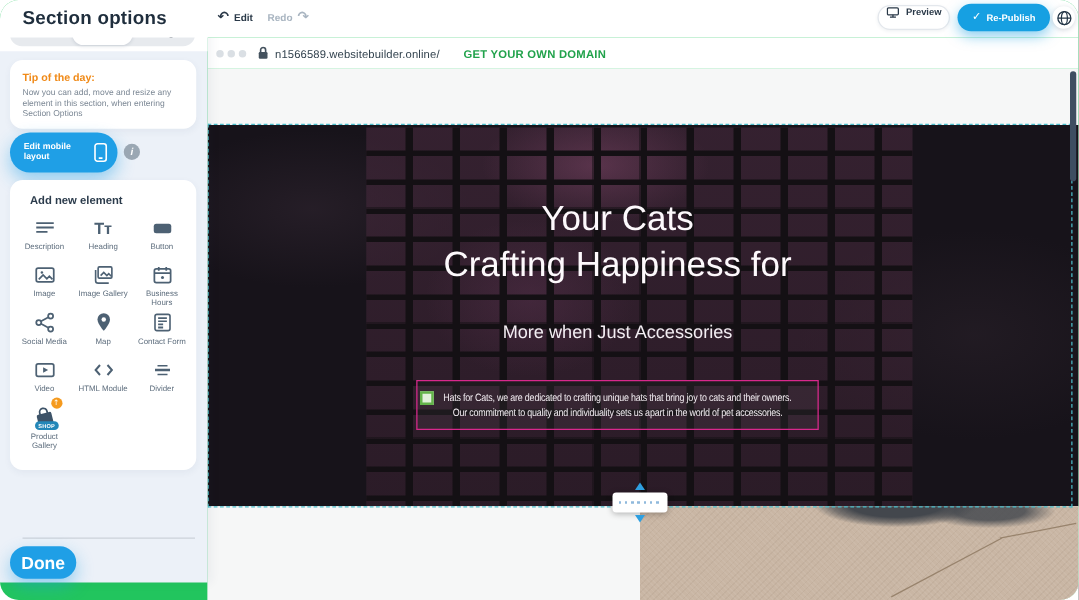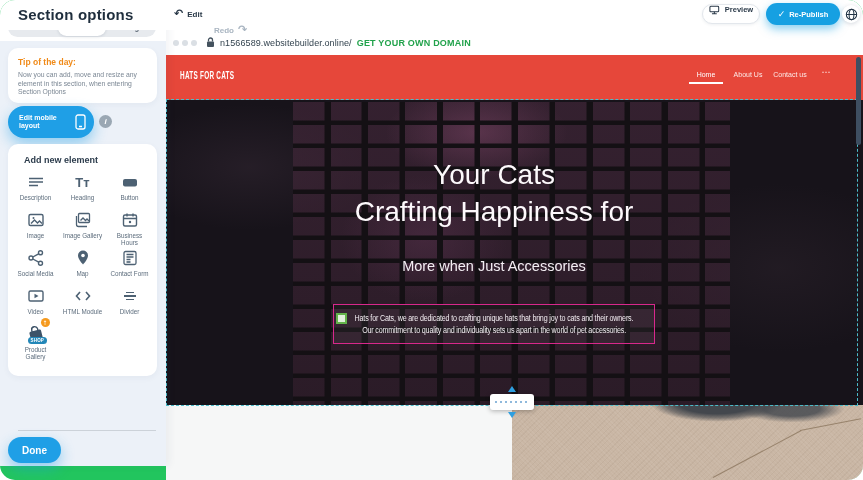--- a/index.html
+++ b/index.html
@@ -5,21 +5,21 @@
   * { margin:0; padding:0; box-sizing:border-box; }
   html,body { width:863px; height:480px; }
   body { font-family:"Liberation Sans", sans-serif; background:#fff; overflow:hidden; }
   #app { position:relative; width:863px; height:480px; overflow:hidden; background:#22c55e;border-radius:15px; }
 
   
   .topbar { position:absolute; left:0; top:0; width:863px; height:30px; background:#fff; z-index:30; }
   .app-title { position:absolute; left:18px; top:6px; font-size:15px; font-weight:bold; color:#1f2e3d; letter-spacing:.2px; }
   .undo-btn, .redo-btn { position:absolute; top:9px; font-size:8px; font-weight:bold; color:#2a3948; cursor:pointer; display:flex; align-items:center; gap:4px; }
   .undo-btn { left:174px; }
-  .redo-btn { left:214px; color:#a9b5c1;margin-top:16px; }
+  .redo-btn { left:214px; color:#a9b5c1; }
   .arrow-glyph { font-family:"DejaVu Sans", sans-serif; font-size:11px; line-height:10px; }
   .preview-btn { position:absolute; left:702px; top:4px; width:58px; height:20px; border:1px solid #e3e7ec; border-radius:11px; background:#fff; box-shadow:0 1px 3px rgba(40,60,90,.08); display:flex; justify-content:center; gap:4px; font-size:7.5px; font-weight:bold; color:#2a3948; cursor:pointer; }
   .republish-btn { position:absolute; left:766px; top:3px; width:74px; height:22px; border-radius:12px; background:#16a0e2; box-shadow:0 4px 10px rgba(22,160,226,.5); display:flex; align-items:center; justify-content:center; gap:4px; font-size:7.5px; font-weight:bold; color:#fff; cursor:pointer; }
   .check-glyph { font-family:"DejaVu Sans", sans-serif; font-size:9px; }
   .globe-btn { position:absolute; left:842px; top:5px; width:18px; height:18px; border-radius:50%; background:#fff; box-shadow:0 1px 4px rgba(40,60,90,.2); display:flex; align-items:center; justify-content:center; cursor:pointer; }
 
   
   .sidebar { position:absolute; left:0; top:16px; width:166px; height:450px; background:#ecf1f8; z-index:20; box-shadow:3px 0 8px rgba(30,50,80,.06); }
   .sidebar::before { content:""; position:absolute; left:0; top:0; right:0; height:25px; background:#fff; }
   .tabs { position:absolute; left:8px; top:2px; width:148px; height:19px; background:#e7eaee; border-radius:10px; display:flex; align-items:stretch; }
@@ -34,29 +34,29 @@
   .add-card { position:absolute; left:8px; top:128px; width:149px; height:232px; background:#fff; border-radius:10px; box-shadow:0 2px 6px rgba(40,60,90,.05); }
   .add-title { position:absolute; left:16px; top:11px; font-size:9px; font-weight:bold; color:#2c3c4c; }
   .el-grid { position:absolute; left:4px; top:28px; width:141px; display:grid; grid-template-columns:repeat(3,1fr); grid-auto-rows:38px; }
   .el-item { display:flex; flex-direction:column; align-items:center; cursor:pointer; position:relative; }
   .el-ic { height:19px; display:flex; align-items:flex-end; justify-content:center; position:relative; }
   .el-lb { margin-top:3px; width:42px; text-align:center; font-size:6.3px; line-height:7px; color:#5c6c7c; }
   .tt-glyph { font-size:13px; font-weight:bold; color:#4d6173; line-height:16px; }
   .shop-tag { position:absolute; left:4px; bottom:-1px; background:#2387b8; color:#fff; font-size:4.5px; font-weight:bold; padding:1px 3px; border-radius:4px; letter-spacing:.2px; }
   .upgrade-badge { position:absolute; right:-2px; top:-6px; width:9px; height:9px; border-radius:50%; background:#f59a1e; color:#fff; font-size:6px; line-height:9px; text-align:center; font-family:"DejaVu Sans",sans-serif; }
   .side-divider { position:absolute; left:18px; top:414px; width:138px; height:1px; background:#ccd2d9; }
-  .done-btn { position:absolute; left:8px; top:421px; width:53px; height:26px; border-radius:13px; background:#1f9fe6; box-shadow:0 6px 14px rgba(31,159,230,.45); color:#fff; font-size:10px; font-weight:bold; display:flex; align-items:center; justify-content:center; cursor:pointer; }
+  .done-btn { position:absolute; left:8px; top:421px; width:53px; height:26px; border-radius:13px; background:#1f9fe6; box-shadow:0 6px 14px rgba(31,159,230,.45); color:#fff; font-size:14px; font-weight:bold; display:flex; align-items:center; justify-content:center; cursor:pointer; }
 
   
   .browserbar { position:absolute; left:166px; top:30px; width:697px; height:25px; background:#fff; z-index:10; display:flex; align-items:center; }
   .b-dots { display:flex; gap:3px; margin-left:7px; }
   .b-dot { width:6px; height:6px; border-radius:50%; background:#dadfe4; }
   .b-lock { margin-left:9px; display:flex; align-items:center; }
   .b-url { margin-left:5px; font-size:9px; color:#33434f; letter-spacing:.1px; }
-  .b-domain { margin-left:5px; font-size:9px; font-weight:bold; color:#21a24b; letter-spacing:.2px; cursor:pointer; }
+  .b-domain { margin-left:19px; font-size:9px; font-weight:bold; color:#21a24b; letter-spacing:.2px; cursor:pointer; }
 
   
   .preview { position:absolute; left:166px; top:55px; width:697px; height:425px; background:#f6f7f7; z-index:5; overflow:hidden; }
   .site-header { position:absolute; left:0; top:0; width:697px; height:45px; background:#e6473a; }
   .site-logo { position:absolute; left:14px; top:15px; font-size:10px; font-weight:bold; color:#fff; letter-spacing:.4px; transform:scaleX(.64); transform-origin:left center; white-space:nowrap; }
   .nav-item { position:absolute; top:16px; font-size:7px; color:#fdeae8; text-align:center; cursor:pointer; }
   .nav-home { left:525px; width:30px; color:#fff; }
   .nav-about { left:557px; width:50px; }
   .nav-contact { left:599px; width:50px; }
   .nav-underline { position:absolute; left:523px; top:27px; width:34px; height:1.5px; background:#fff; }
@@ -324,28 +324,20 @@
           <rect x="1" y="4.5" width="7" height="5.5" rx="1" fill="#44525e"></rect>
           <path d="M2.5 4.5V3a2 2 0 014 0v1.5" fill="none" stroke="#44525e" stroke-width="1.3"></path>
         </svg>
       </span>
     <span class="b-url">n1566589.websitebuilder.online/</span>
     <span class="b-domain">GET YOUR OWN DOMAIN</span>
   </div>
 
   <div class="preview">
 
-    <div class="site-header">
-      <div class="site-logo">HATS FOR CATS</div>
-      <div class="nav-item nav-home">Home</div>
-      <div class="nav-underline"></div>
-      <div class="nav-item nav-about">About Us</div>
-      <div class="nav-item nav-contact">Contact us</div>
-      <div class="nav-more">⋯</div>
-    </div>
 
     <div class="hero">
       <div class="tiles"></div>
       <div class="hero-content">
         <div class="hero-head">
           <div>Your Cats</div>
           <div>Crafting Happiness for</div>
         </div>
         <div class="hero-sub">More when Just Accessories</div>
         <div class="para-box">

